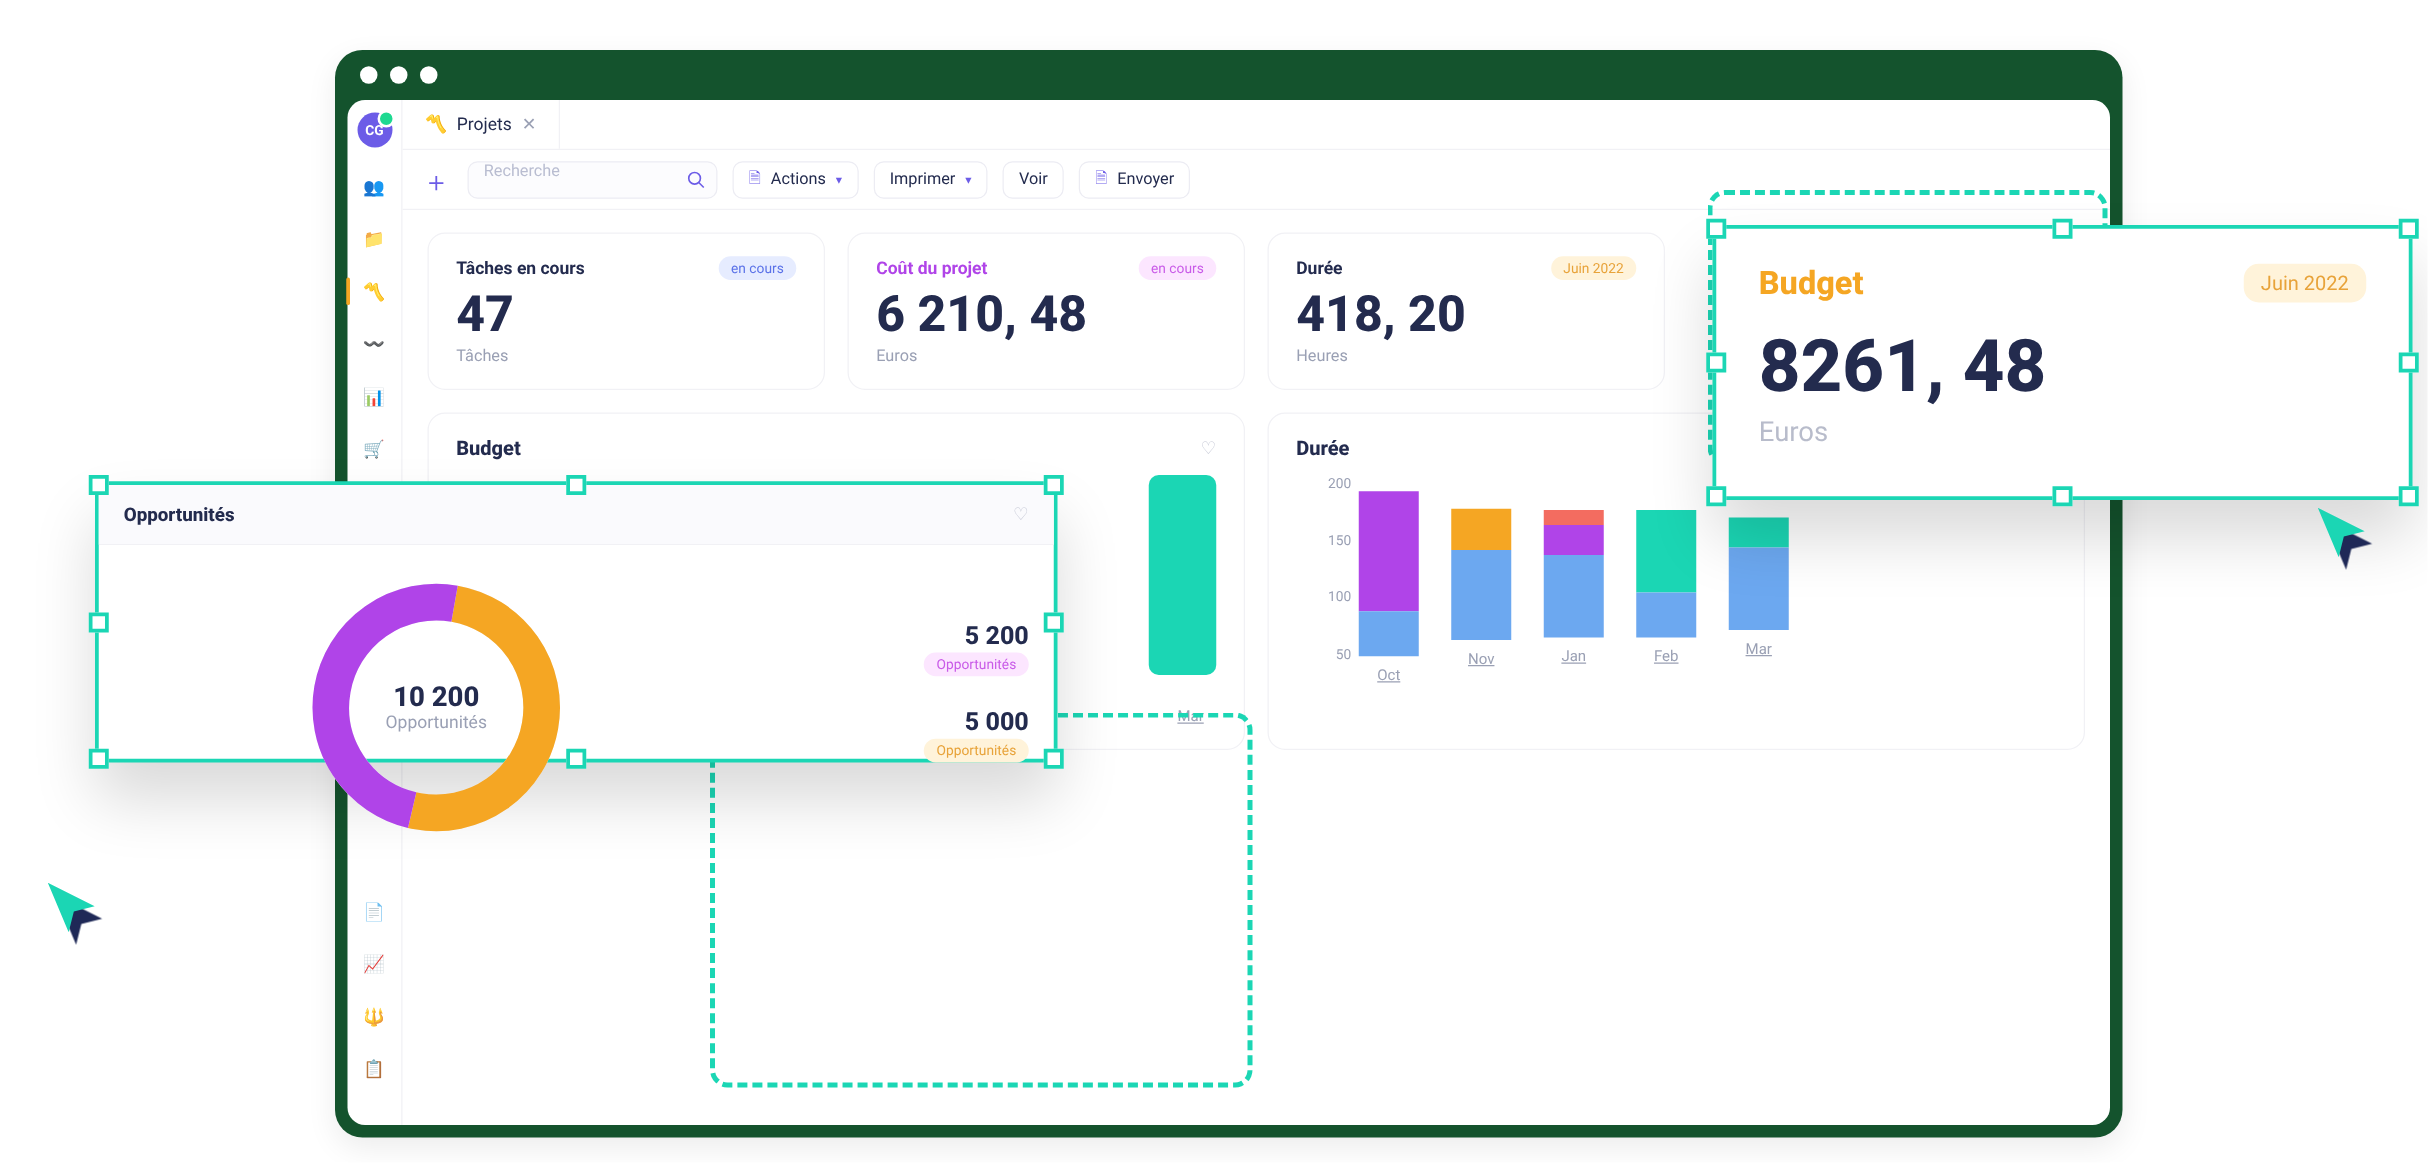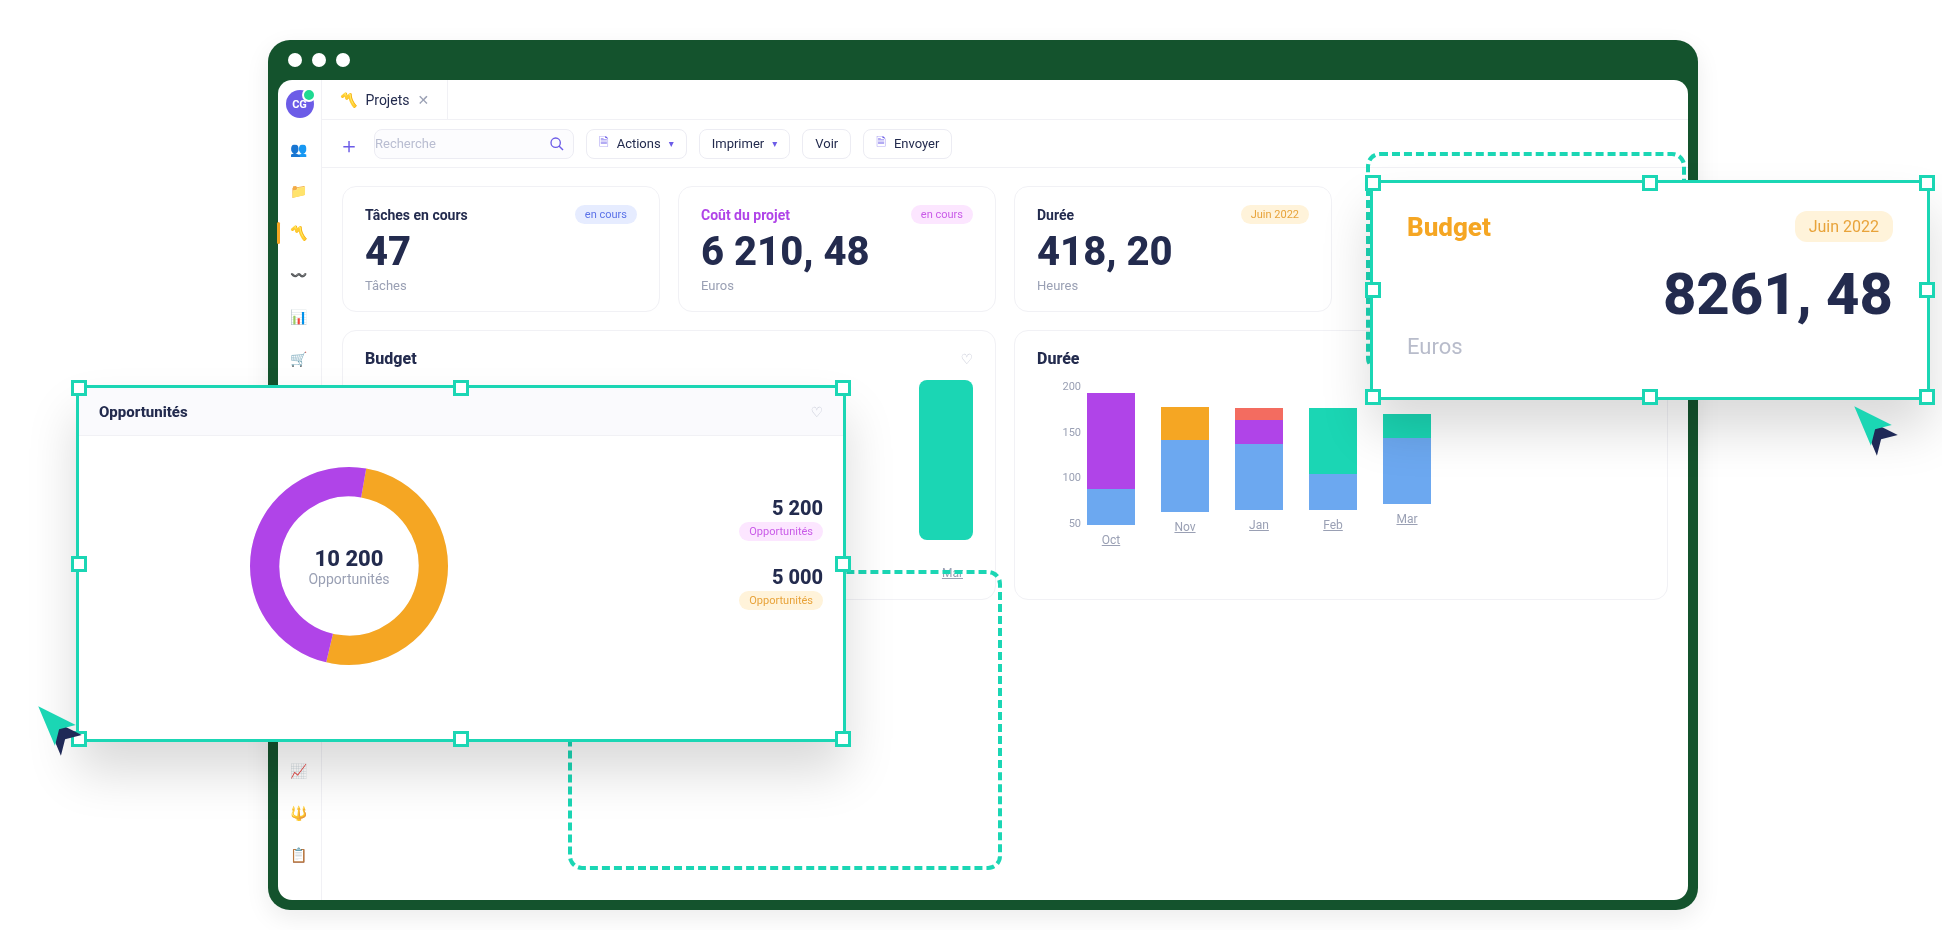--- a/index.html
+++ b/index.html
@@ -63,21 +63,21 @@
   .tab .close { font-size:14px; color:#9AA0B4; cursor:pointer; }
 
   .toolbar {
     height:48px; border-bottom:1px solid #F1F1F5;
     display:flex; align-items:center; gap:12px; padding:0 14px;
   }
   .plus-btn { width:26px; height:26px; font-size:22px; color:#6C5CE7; background:none; border:none; cursor:pointer;}
   .search {
     position: relative; width:200px; height:30px;
     border:1px solid #ECECF3; border-radius:8px;
-    display:flex; align-items:center; padding:0 30px 0 0;
+    display:flex; padding:0 30px 0 12px;
     font-size:13px; color:#B9BDD1; background:#FCFCFE;
   }
   .search-icon-wrap { position:absolute; right:8px; top:6px; color:#6C5CE7; }
   .tbtn {
     height:30px; border:1px solid #ECECF3; background:#fff; border-radius:8px;
     padding:0 12px; font-size:13px; color:#232B4E; display:flex; align-items:center; gap:8px; cursor:pointer;
   }
   .chev { color:#6C5CE7; font-size:10px;}
   .doc-icon { color:#6C5CE7; font-size:12px;}
 
@@ -120,21 +120,21 @@
   .yaxis { position:absolute; left:0; top:0; height:150px; width:44px;
     display:flex; flex-direction:column; justify-content:space-between; align-items:flex-end;
     font-size:11px; color:#9AA0B4;}
   .bar-slot { width:48px; display:flex; flex-direction:column; align-items:center; gap:8px;}
   .stack { width:48px; display:flex; flex-direction:column-reverse;}
   .seg { width:100%;}
   .xl { font-size:12px; color:#9AA0B4;text-decoration:underline;}
 
   
   .float-opp {
-    position:absolute; left:76px; top:385px; width:770px; height:357px;
+    position:absolute; left:76px; top:385px; width:770px; height:225px;
     background:#fff; border:3px solid #1BD6B4; border-radius:4px;
     box-shadow: 0 30px 50px rgba(0,0,0,0.15);
     z-index:30;
   }
   .handle {
     width:16px; height:16px; background:#fff; border:3px solid #1BD6B4;
     position:absolute; transform:translate(-50%,-50%);
   }
   .float-opp .panel-head {
     height:48px; border-bottom:1px solid #F1F1F5; background:#FAFAFD;
@@ -151,21 +151,21 @@
 
   
   .float-budget {
     position:absolute; left:1370px; top:180px; width:560px; height:220px;
     background:#fff; border:3px solid #1BD6B4; border-radius:4px;
     box-shadow: 0 30px 50px rgba(0,0,0,0.15);
     z-index:30; padding:28px 34px;
   }
   .fb-title{ font-size:26px; font-weight:800; color:#F5A623;}
   .fb-badge{ font-size:16px; padding:6px 14px; border-radius:12px; background:#FFF3DA; color:#E8A33A;}
-  .fb-value{ font-size:58px; font-weight:800; color:#232B4E; margin-top:18px;text-align:right;}
+  .fb-value{ font-size:58px; font-weight:800; color:#232B4E; margin-top:18px;}
   .fb-unit{ font-size:22px; color:#B8BCCB; margin-top:6px;}
 
   
   .dropzone {
     position:absolute; border:4px dashed #1BD6B4; border-radius:14px;
     z-index:10;
   }
   .dz1 { left:1366px; top:152px; width:320px; height:220px;}
   .dz2 { left:568px; top:570px; width:434px; height:300px;}
 

